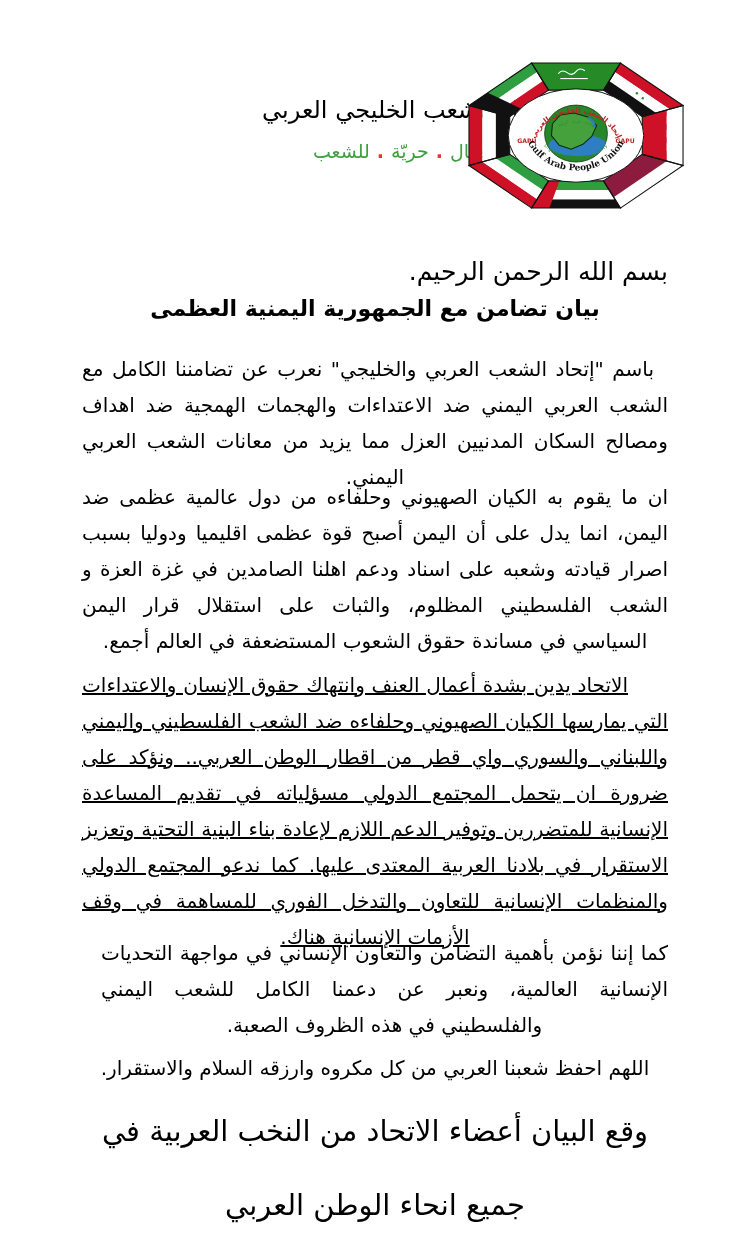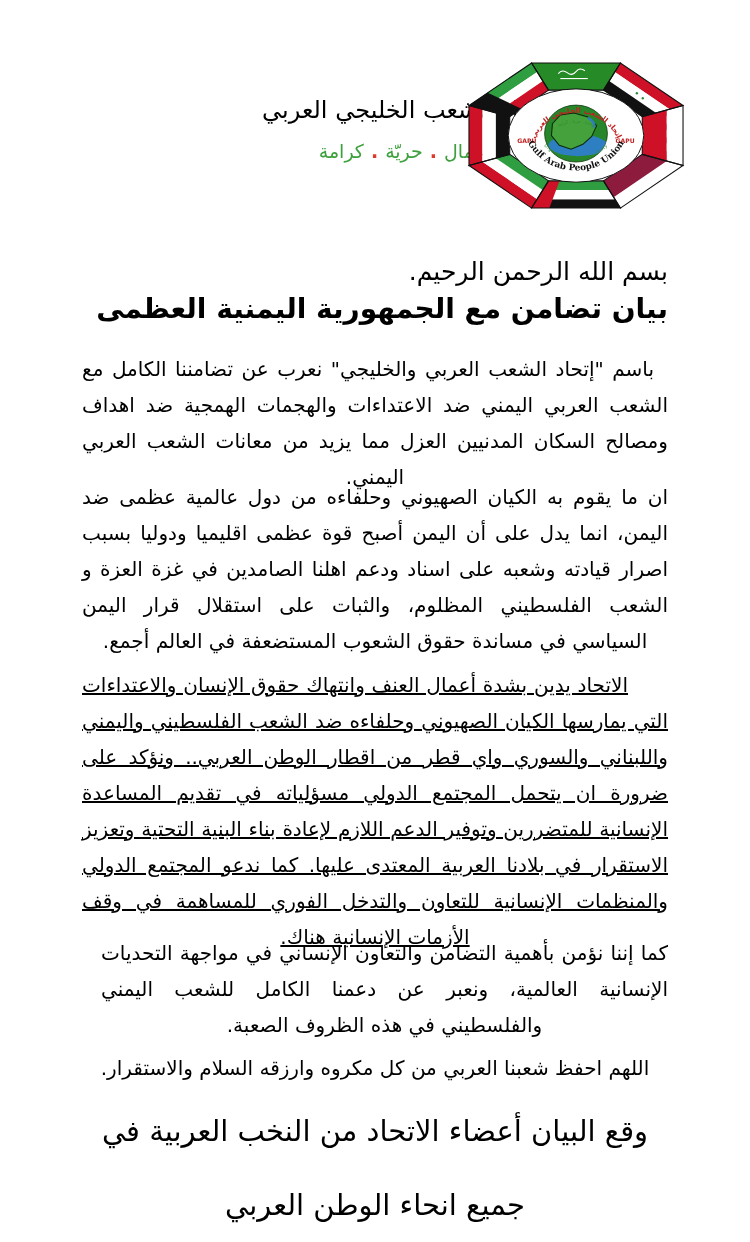--- a/index.html
+++ b/index.html
@@ -22,41 +22,41 @@
   }
   .tagline { margin-top:16px; font-size:19px; white-space:nowrap; }
   .tagline .w { color:#3da03d; }
   .tagline .dot { color:#e0392b; padding:0 7px; font-weight:bold; }
   
   .doc {
     position:absolute; left:32px; right:32px; top:0; direction:rtl;
     font-size:20px; line-height:36px;
   }
   .bismillah { position:absolute; top:254px; left:0; right:0; font-size:25px; }
-  .doc-title { position:absolute; top:291px; left:0; right:0; text-align:right;
-               font-size:28px; font-weight:bold; }
+  .doc-title { position:absolute; top:291px; left:0; right:0; text-align:center;
+               font-size:22px; font-weight:bold; }
   .para { position:absolute; left:0; right:0; text-align:justify; text-align-last:center; }
   .p1 { top:351px; text-indent:14px; }
   .p2 { top:479px; }
   .p3 { top:667px; text-indent:40px;text-decoration:underline; }
   .p4 { top:935px;margin-left:19px; }
   .dua { position:absolute; top:1050px; left:0; right:0; text-align:center; font-size:20px; }
   .closing {
     position:absolute; top:1094px; left:30px; right:30px; text-align:center;
     font-size:29px; font-weight:normal; line-height:74px; direction:rtl;
   }
 </style>
 </head>
 <body>
 
 <div class="page">
 
   <div class="header-text">
     <div class="org-title">إتحاد الشعب الخليجي العربي</div>
-    <div class="tagline"><span class="w">أعمال</span><span class="dot">.</span><span class="w">حريّة</span><span class="dot">.</span><span class="w">كرامة</span></div>
+    <div class="tagline"><span class="w">أعمال</span><span class="dot">.</span><span class="w">حريّة</span><span class="dot">.</span><span class="w">للشعب</span></div>
   </div>
 
   <div class="logo-wrap">
     <svg viewBox="0 0 240 166">
 
       <g>
         <polygon points="165.2,8.1 74.8,8.1 92,35.8 148,35.8" fill="#268a26"></polygon>
         <path d="M102,19 q4,-5 9,-1 t9,-1 t9,-1" stroke="#ffffff" stroke-width="1.1" fill="none"></path>
         <path d="M104,24 h28" stroke="#ffffff" stroke-width="1.1"></path>
       </g>

